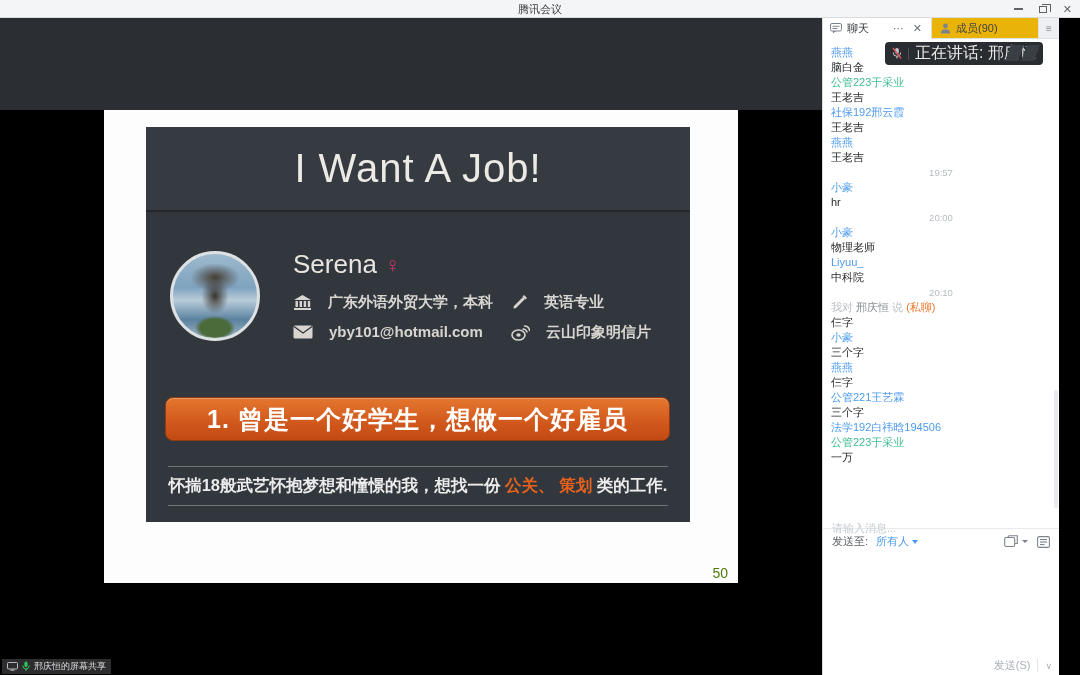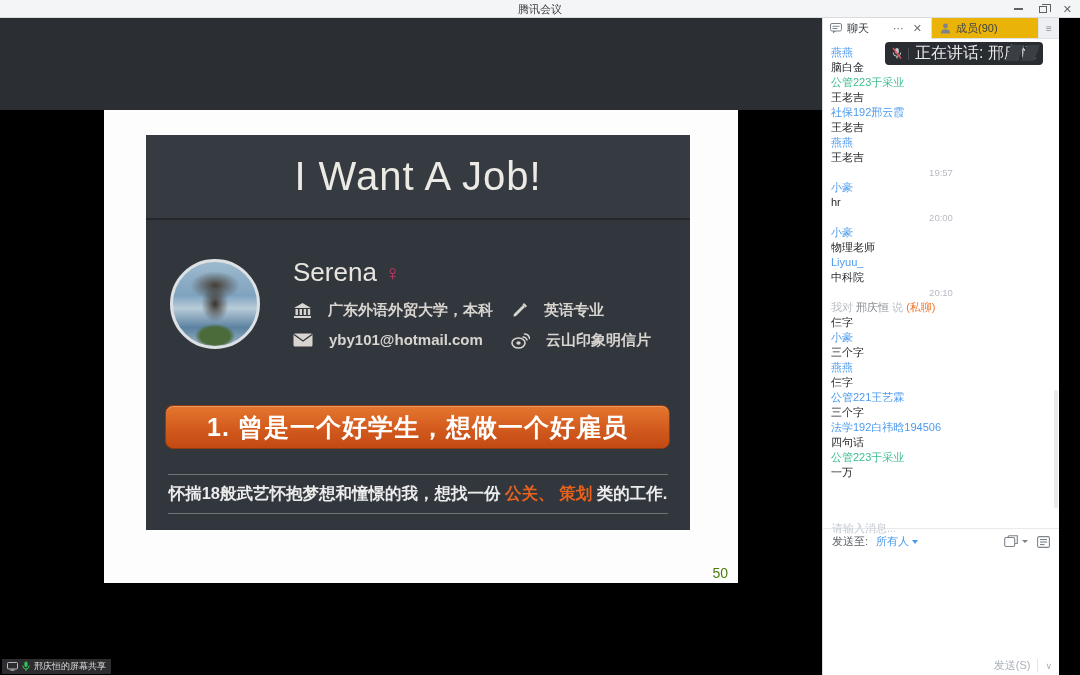--- a/index.html
+++ b/index.html
@@ -20,21 +20,21 @@
             border:1px solid #5f6368;border-left:none;border-bottom:none;}
 
   
   .video-area{position:absolute;left:0;top:18px;width:843px;height:657px;background:#000;}
   .dark-band{position:absolute;left:0;top:0;width:843px;height:92px;background:#2b2f34;}
   .canvas{position:absolute;left:104px;top:92px;width:634px;height:473px;background:#fdfdfd;}
   .page-num{position:absolute;right:10px;bottom:2px;font-family:Liberation Sans, sans-serif;
             font-size:14px;color:#4d7c0f;}
 
   
-  .slide{position:absolute;left:42px;top:25px;width:544px;height:395px;background:#32373d;}
+  .slide{position:absolute;left:42px;top:17px;width:544px;height:395px;background:#32373d;}
   .slide-title-block{position:absolute;left:0;top:0;width:100%;height:85px;background:#363b41;
             border-bottom:2px solid #23272c;display:flex;align-items:center;justify-content:center;}
   .slide-title{font-size:40px;color:#eceae5;letter-spacing:1px;font-weight:500;}
   .avatar{position:absolute;left:24px;top:124px;width:90px;height:90px;border-radius:50%;
             border:3px solid #dde1e4;
             background:
               radial-gradient(ellipse 27px 16px at 50% 88%, #4c6b3b 0%, #4c6b3b 55%, rgba(76,107,59,0) 75%),
               radial-gradient(ellipse 19px 25px at 50% 50%, #3a332c 0%, rgba(58,51,44,0) 72%),
               radial-gradient(ellipse 33px 19px at 50% 28%, #453d33 0%, rgba(69,61,51,0) 75%),
               linear-gradient(180deg,#9db9cd 0%,#7fa3bf 40%,#b9ccd9 55%,#5b82a0 78%,#9db4c4 100%);}
@@ -255,21 +255,20 @@
         <div class="timestamp">20:10</div>
         <div class="pv-head"><span class="pv-pre">我对</span><span class="pv-name"> 邢庆恒</span><span class="pv-verb"> 说</span><span class="pv-tag"> (私聊)</span></div>
         <div class="msg-text">仨字</div>
         <div class="sender blue">小豪</div>
         <div class="msg-text">三个字</div>
         <div class="sender blue">燕燕</div>
         <div class="msg-text">仨字</div>
         <div class="sender blue">公管221王艺霖</div>
         <div class="msg-text">三个字</div>
         <div class="sender blue">法学192白祎晗194506</div>
-        <div class="msg-text">四句话</div>
         <div class="sender green">公管223于采业</div>
         <div class="msg-text">一万</div>
       </div>
 
     <div class="toast">
       <svg width="10" height="13" viewBox="0 0 10 13">
         <rect x="3.2" y="1" width="3.6" height="6" rx="1.8" fill="#c0c4ca"></rect>
         <path d="M1.2 5.5 Q1.2 9.3 5 9.3 Q8.8 9.3 8.8 5.5" fill="none" stroke="#c0c4ca" stroke-width="1"></path>
         <rect x="4.4" y="9.3" width="1.2" height="2.2" fill="#c0c4ca"></rect>
         <line x1="1" y1="1" x2="9" y2="11.5" stroke="#e05555" stroke-width="1.4"></line>

